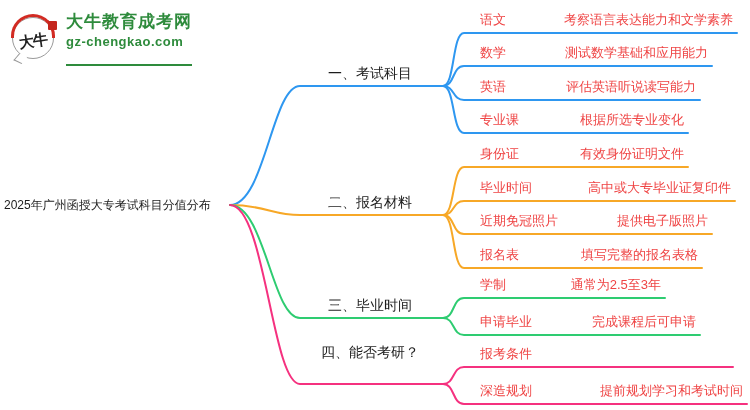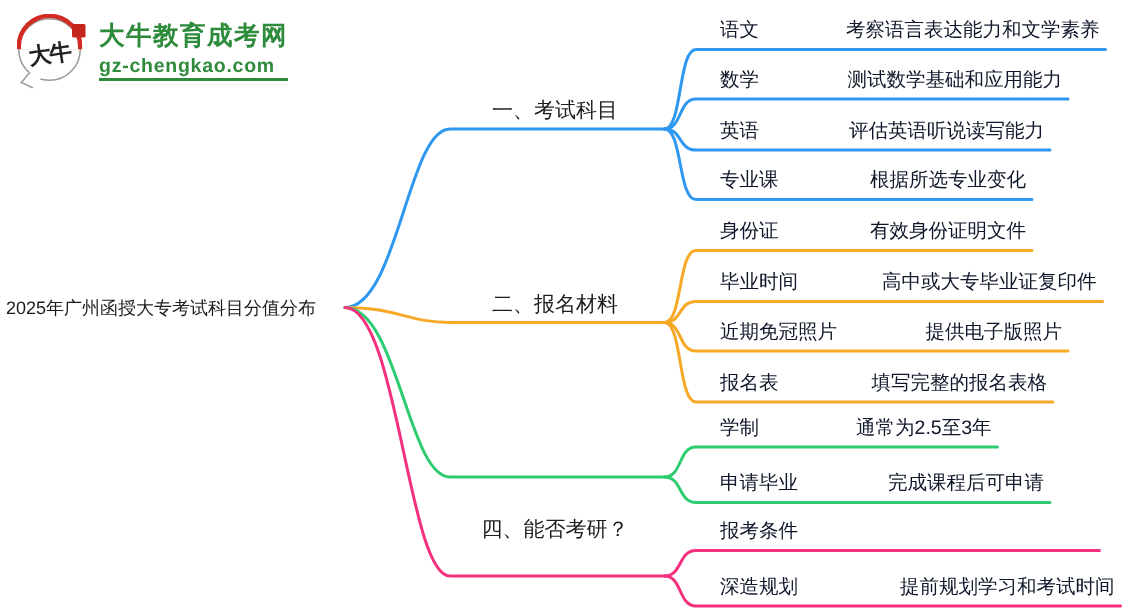--- a/index.html
+++ b/index.html
@@ -41,38 +41,38 @@
   }
   .logo-tail{
     position:absolute;left:4px;bottom:-2px;width:8px;height:8px;
     background:#fff;border-left:1.5px solid #9a9a9a;border-bottom:1.5px solid #9a9a9a;
     transform:rotate(25deg) skew(-15deg);
   }
   .logo-text{display:flex;flex-direction:column;}
   .logo-title{font-size:17px;font-weight:bold;letter-spacing:1px;}
   .logo-url{
     font-size:13px;font-weight:bold;letter-spacing:.5px;
-    border-bottom:2px solid;padding-bottom:1px;margin-top:1px;
+    border-bottom:2px solid;padding-bottom:15px;margin-top:1px;
   }
 
   
   .root-title{
     position:absolute;left:4px;top:195px;width:230px;height:20px;
     font-size:12px;line-height:20px;color:#1c1c1c;
     white-space:nowrap;
   }
   .branch-label{
     position:absolute;left:297px;width:146px;height:20px;
     font-size:14px;line-height:20px;text-align:center;
     color:#1c1c1c;white-space:nowrap;
   }
   .node-row{
     position:absolute;height:20px;
     display:flex;justify-content:space-between;align-items:center;
-    font-size:13px;color:#0f172a;white-space:nowrap;
+    font-size:13px;color:#ef4444;white-space:nowrap;
     padding:0;box-sizing:border-box;
   }
   .node-row .n-label{padding-left:18px;}
   .node-row .n-desc{padding-right:4px;}
 </style>
 </head>
 <body>
 
 <div class="stage">
 
@@ -115,20 +115,21 @@
     <div class="logo-text">
       <span class="logo-title" style="color: rgb(46, 139, 60);">大牛教育成考网</span>
       <span class="logo-url" style="color: rgb(46, 139, 60); border-color: rgb(46, 139, 60);">gz-chengkao.com</span>
     </div>
   </div>
 
   <div class="root-title">2025年广州函授大专考试科目分值分布</div>
 
   <div class="branch-label" style="top:63px">一、考试科目</div>
   <div class="branch-label" style="top:192px">二、报名材料</div>
+  <div class="branch-label" style="top:295px">三、毕业时间</div>
   <div class="branch-label" style="top:342px">四、能否考研？</div>
 
   <div class="node-row" style="left:462px;top:10px;width:275px">
     <span class="n-label">语文</span>
     <span class="n-desc">考察语言表达能力和文学素养</span>
   </div>
   <div class="node-row" style="left:462px;top:43px;width:250px">
     <span class="n-label">数学</span>
     <span class="n-desc">测试数学基础和应用能力</span>
   </div>

